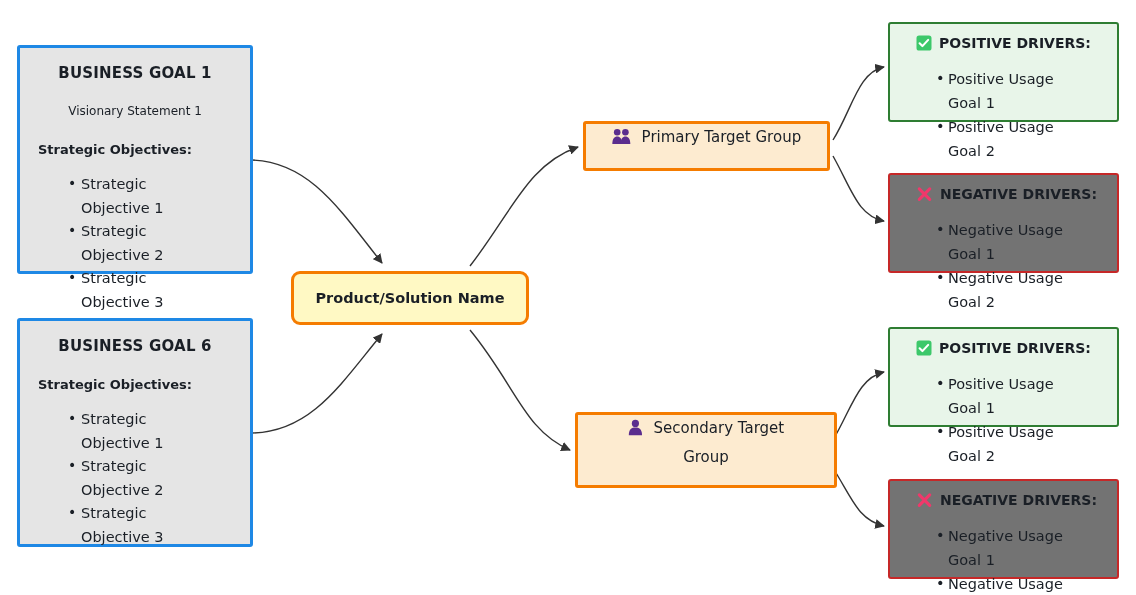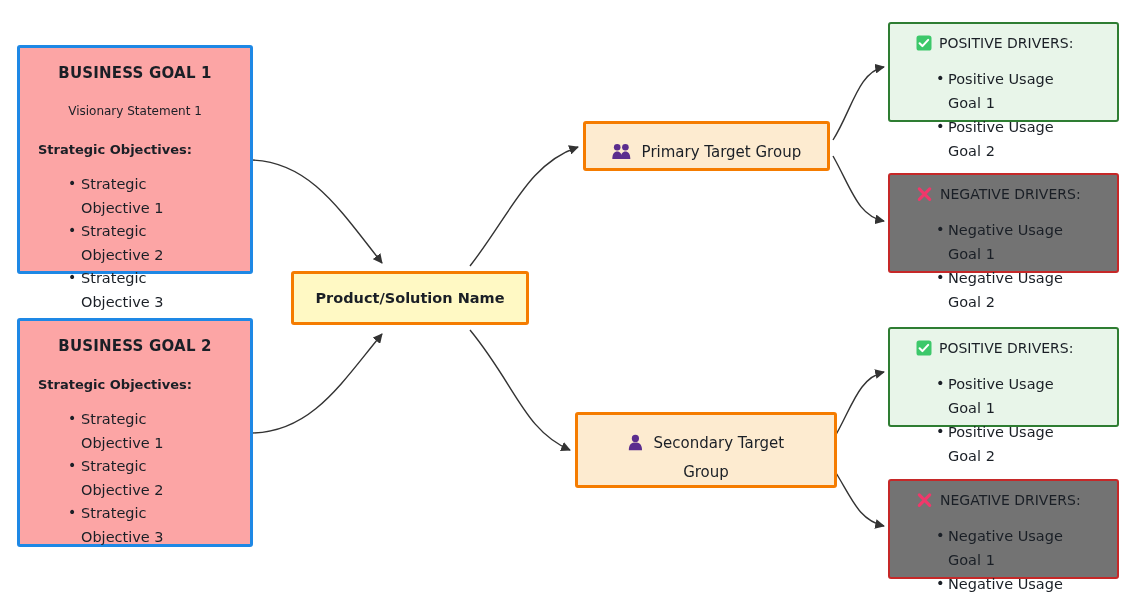--- a/index.html
+++ b/index.html
@@ -26,21 +26,21 @@
     height: 595px;
     pointer-events: none;
   }
   .node {
     position: absolute;
     box-sizing: border-box;
   }
 
   
   .goal {
-    background: #fca5a5;
+    background: #e5e5e5;
     border: 3px solid #1e88e5;
     border-radius: 3px;
     padding: 16px 18px 14px 18px;
     color: #20262e;
   }
   .goal-title {
     text-align: center;
     font-weight: bold;
     font-size: 15px;
     letter-spacing: .2px;
@@ -76,38 +76,38 @@
     position: absolute;
     left: 0;
     top: -1px;
     font-size: 14px;
   }
 
   
   .product {
     background: #fff9c4;
     border: 3px solid #f57c00;
-    border-radius: 3px;
+    border-radius: 9px;
     display: flex;
     align-items: center;
     justify-content: center;
   }
   .product-label {
     font-weight: bold;
     font-size: 14.5px;
     color: #1a1f26;
   }
 
   
   .target {
     background: #fdebd0;
     border: 3px solid #f57c00;
     border-radius: 3px;
     display: flex;
-    align-items: flex-end;
+    align-items: flex-start;
     justify-content: center;
     text-align: center;
   }
   .target-inner {
     font-size: 15px;
     color: #1a1f26;
     line-height: 26px;
     padding: 0 10px;
   }
   .ticon {
@@ -124,21 +124,21 @@
   }
   .drivers.positive {
     background: #e8f5e9;
     border: 2px solid #2e7d32;
   }
   .drivers.negative {
     background: #737373;
     border: 2px solid #c62828;
   }
   .drv-head {
-    font-weight: normal;
+    font-weight: bold;
     font-size: 14px;
     color: #1a1f26;
     margin-bottom: 3px;
     display: flex;
     align-items: center;
     padding-left: 12px;
   }
   .drv-head .glyph {
     margin-right: 7px;
     display: inline-flex;
@@ -191,21 +191,21 @@
     <div class="goal-vision">Visionary Statement 1</div>
     <div class="goal-objlabel">Strategic Objectives:</div>
     <ul>
       <li>Strategic Objective 1</li>
       <li>Strategic Objective 2</li>
       <li>Strategic Objective 3</li>
     </ul>
   </div>
 
   <div class="node goal" style="left:17px; top:318px; width:236px; height:229px;">
-    <div class="goal-title">BUSINESS GOAL 2</div>
+    <div class="goal-title">BUSINESS GOAL 6</div>
     <div class="goal-objlabel">Strategic Objectives:</div>
     <ul>
       <li>Strategic Objective 1</li>
       <li>Strategic Objective 2</li>
       <li>Strategic Objective 3</li>
     </ul>
   </div>
 
   <div class="node product" style="left:291px; top:271px; width:238px; height:54px;">
     <span class="product-label">Product/Solution Name</span>
@@ -219,21 +219,21 @@
           <circle cx="13.4" cy="4.3" r="3.3" fill="#5b2d8e"></circle>
           <path d="M0.3 16 C0.3 10.4 2.5 8.4 5.2 8.4 C7.9 8.4 10.1 10.4 10.1 16 Z" fill="#5b2d8e"></path>
           <path d="M8.6 16 C8.6 10.4 10.8 8.4 13.4 8.4 C16.1 8.4 18.3 10.4 18.3 16 Z" fill="#5b2d8e"></path>
         </svg>
       </span>
       <span>Primary Target Group</span>
     </div>
   </div>
 
   <div class="node target" style="left:575px; top:412px; width:262px; height:76px;">
-    <div class="target-inner" style="max-width:190px;margin-top:40px;">
+    <div class="target-inner" style="max-width:190px;">
       <span class="ticon">
         <svg width="15" height="17" viewBox="0 0 15 17">
           <circle cx="7.4" cy="4.4" r="3.6" fill="#5b2d8e"></circle>
           <path d="M0.8 16.2 C0.8 10.3 3.8 8.6 7.4 8.6 C11 8.6 14 10.3 14 16.2 Z" fill="#5b2d8e"></path>
         </svg>
       </span>
       <span>Secondary Target Group</span>
     </div>
   </div>
 

